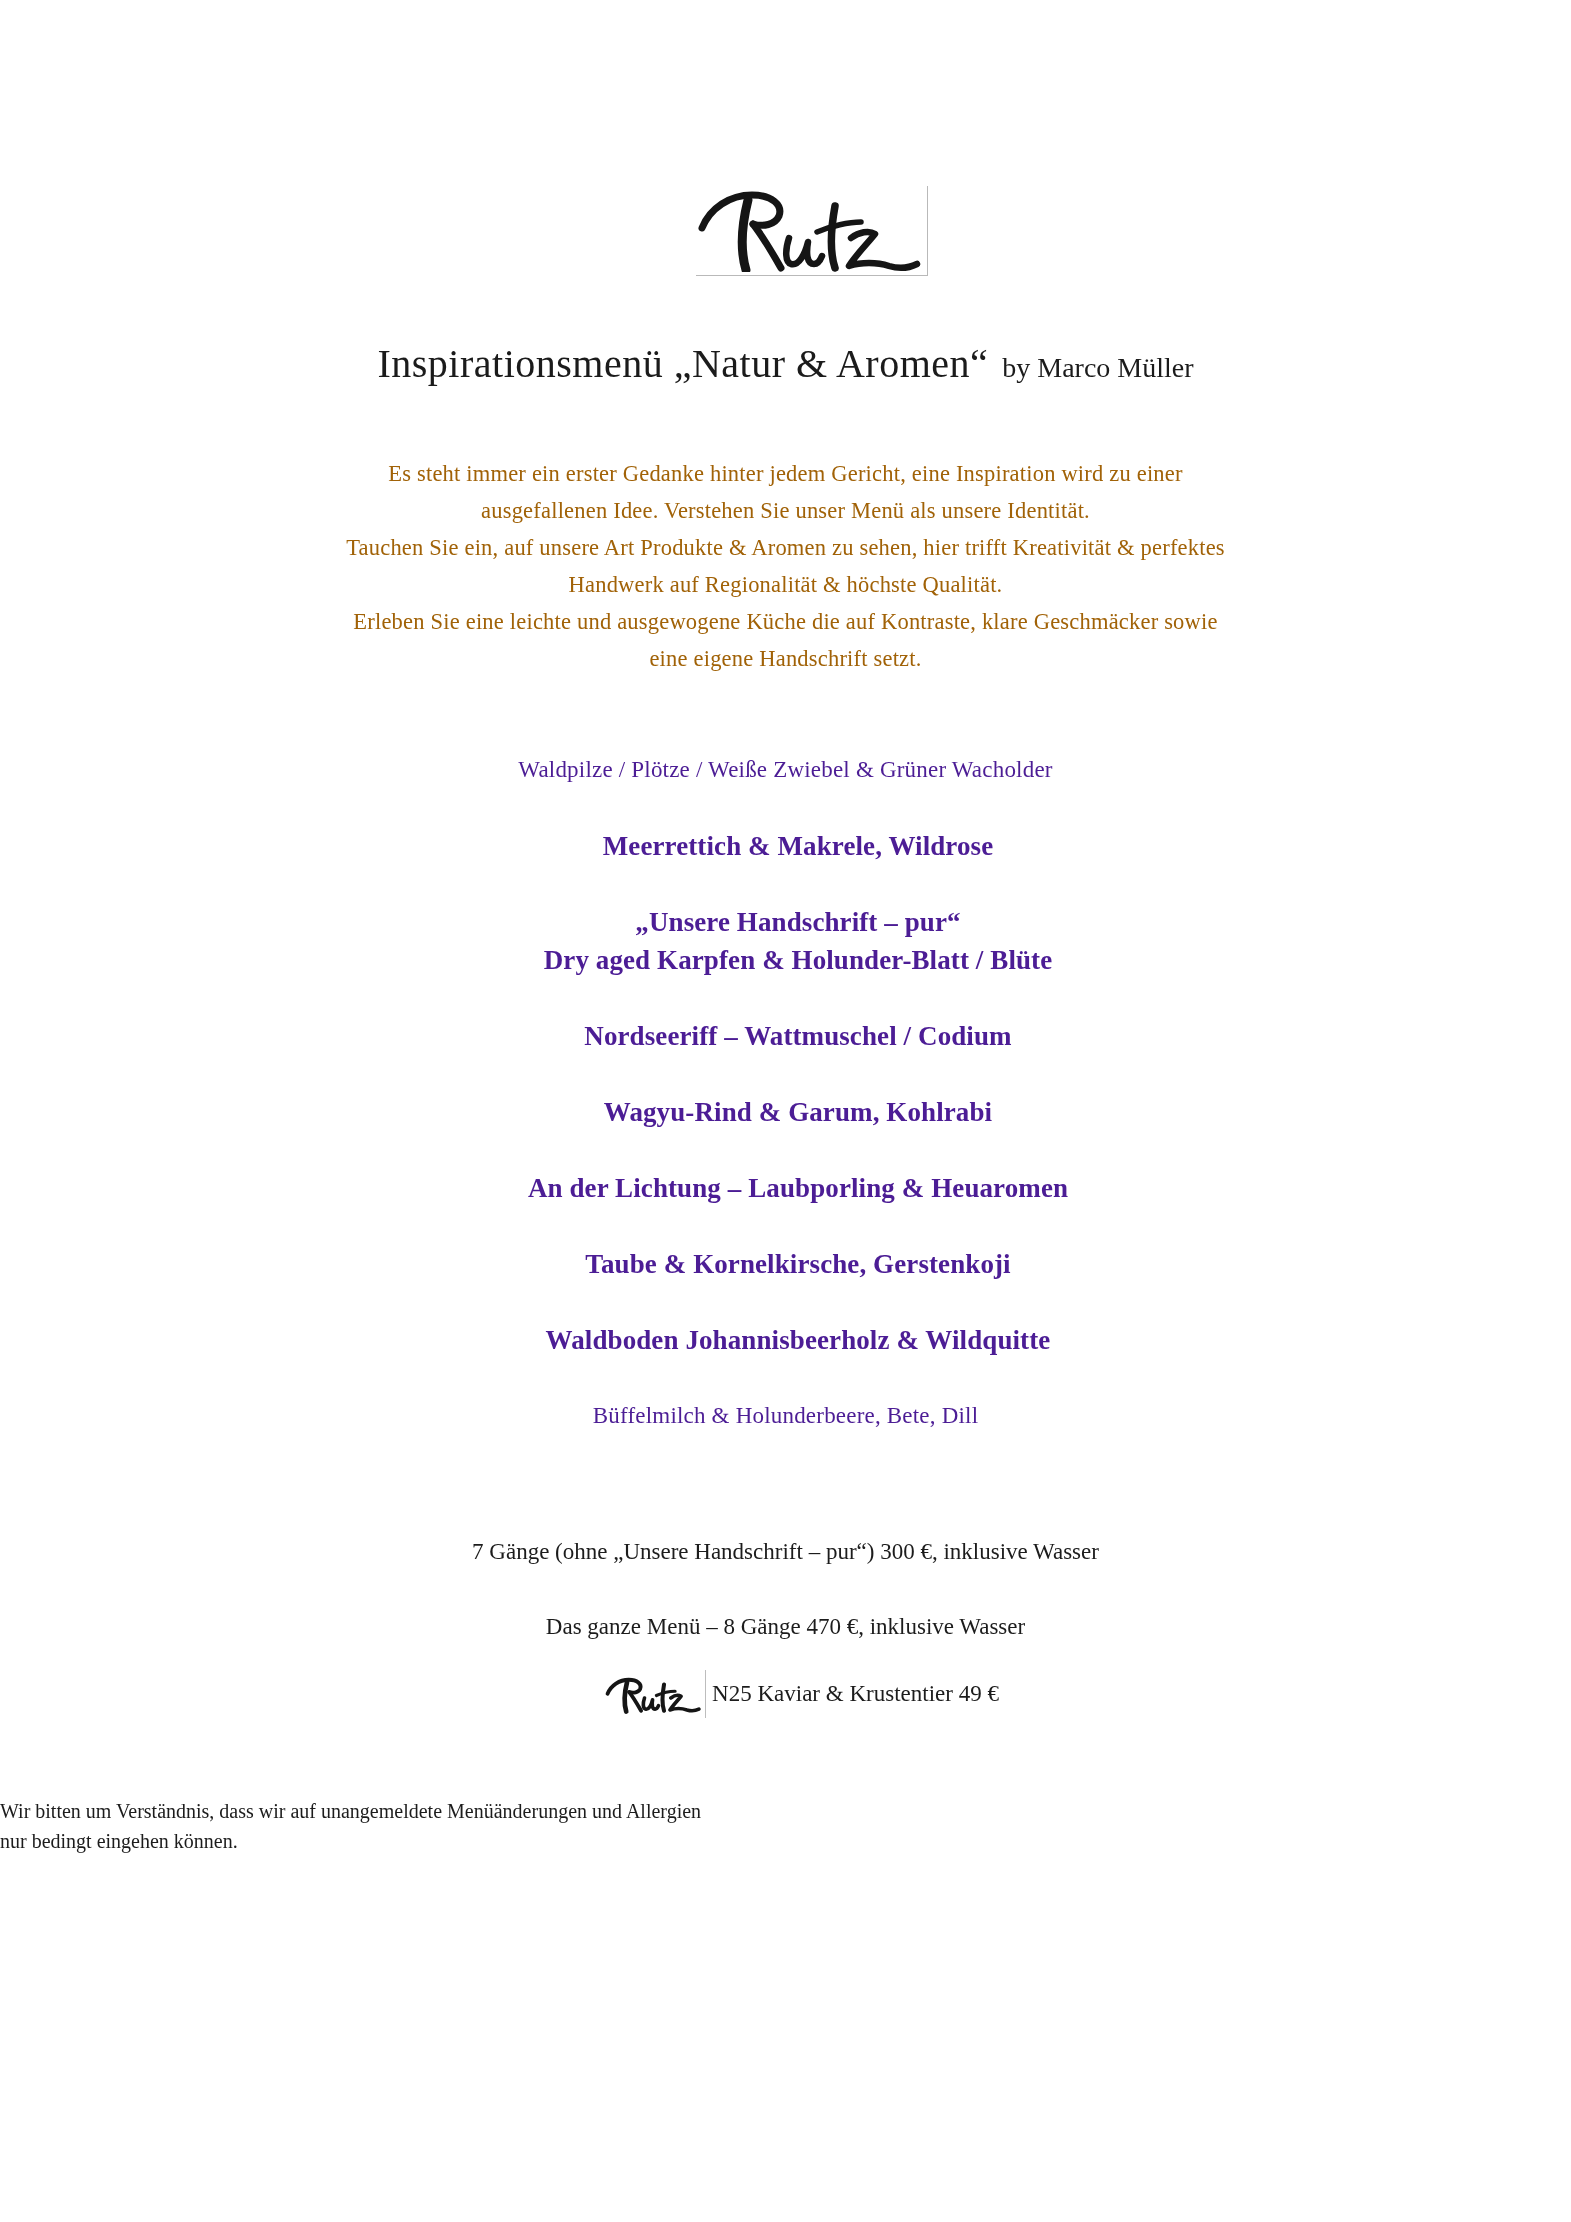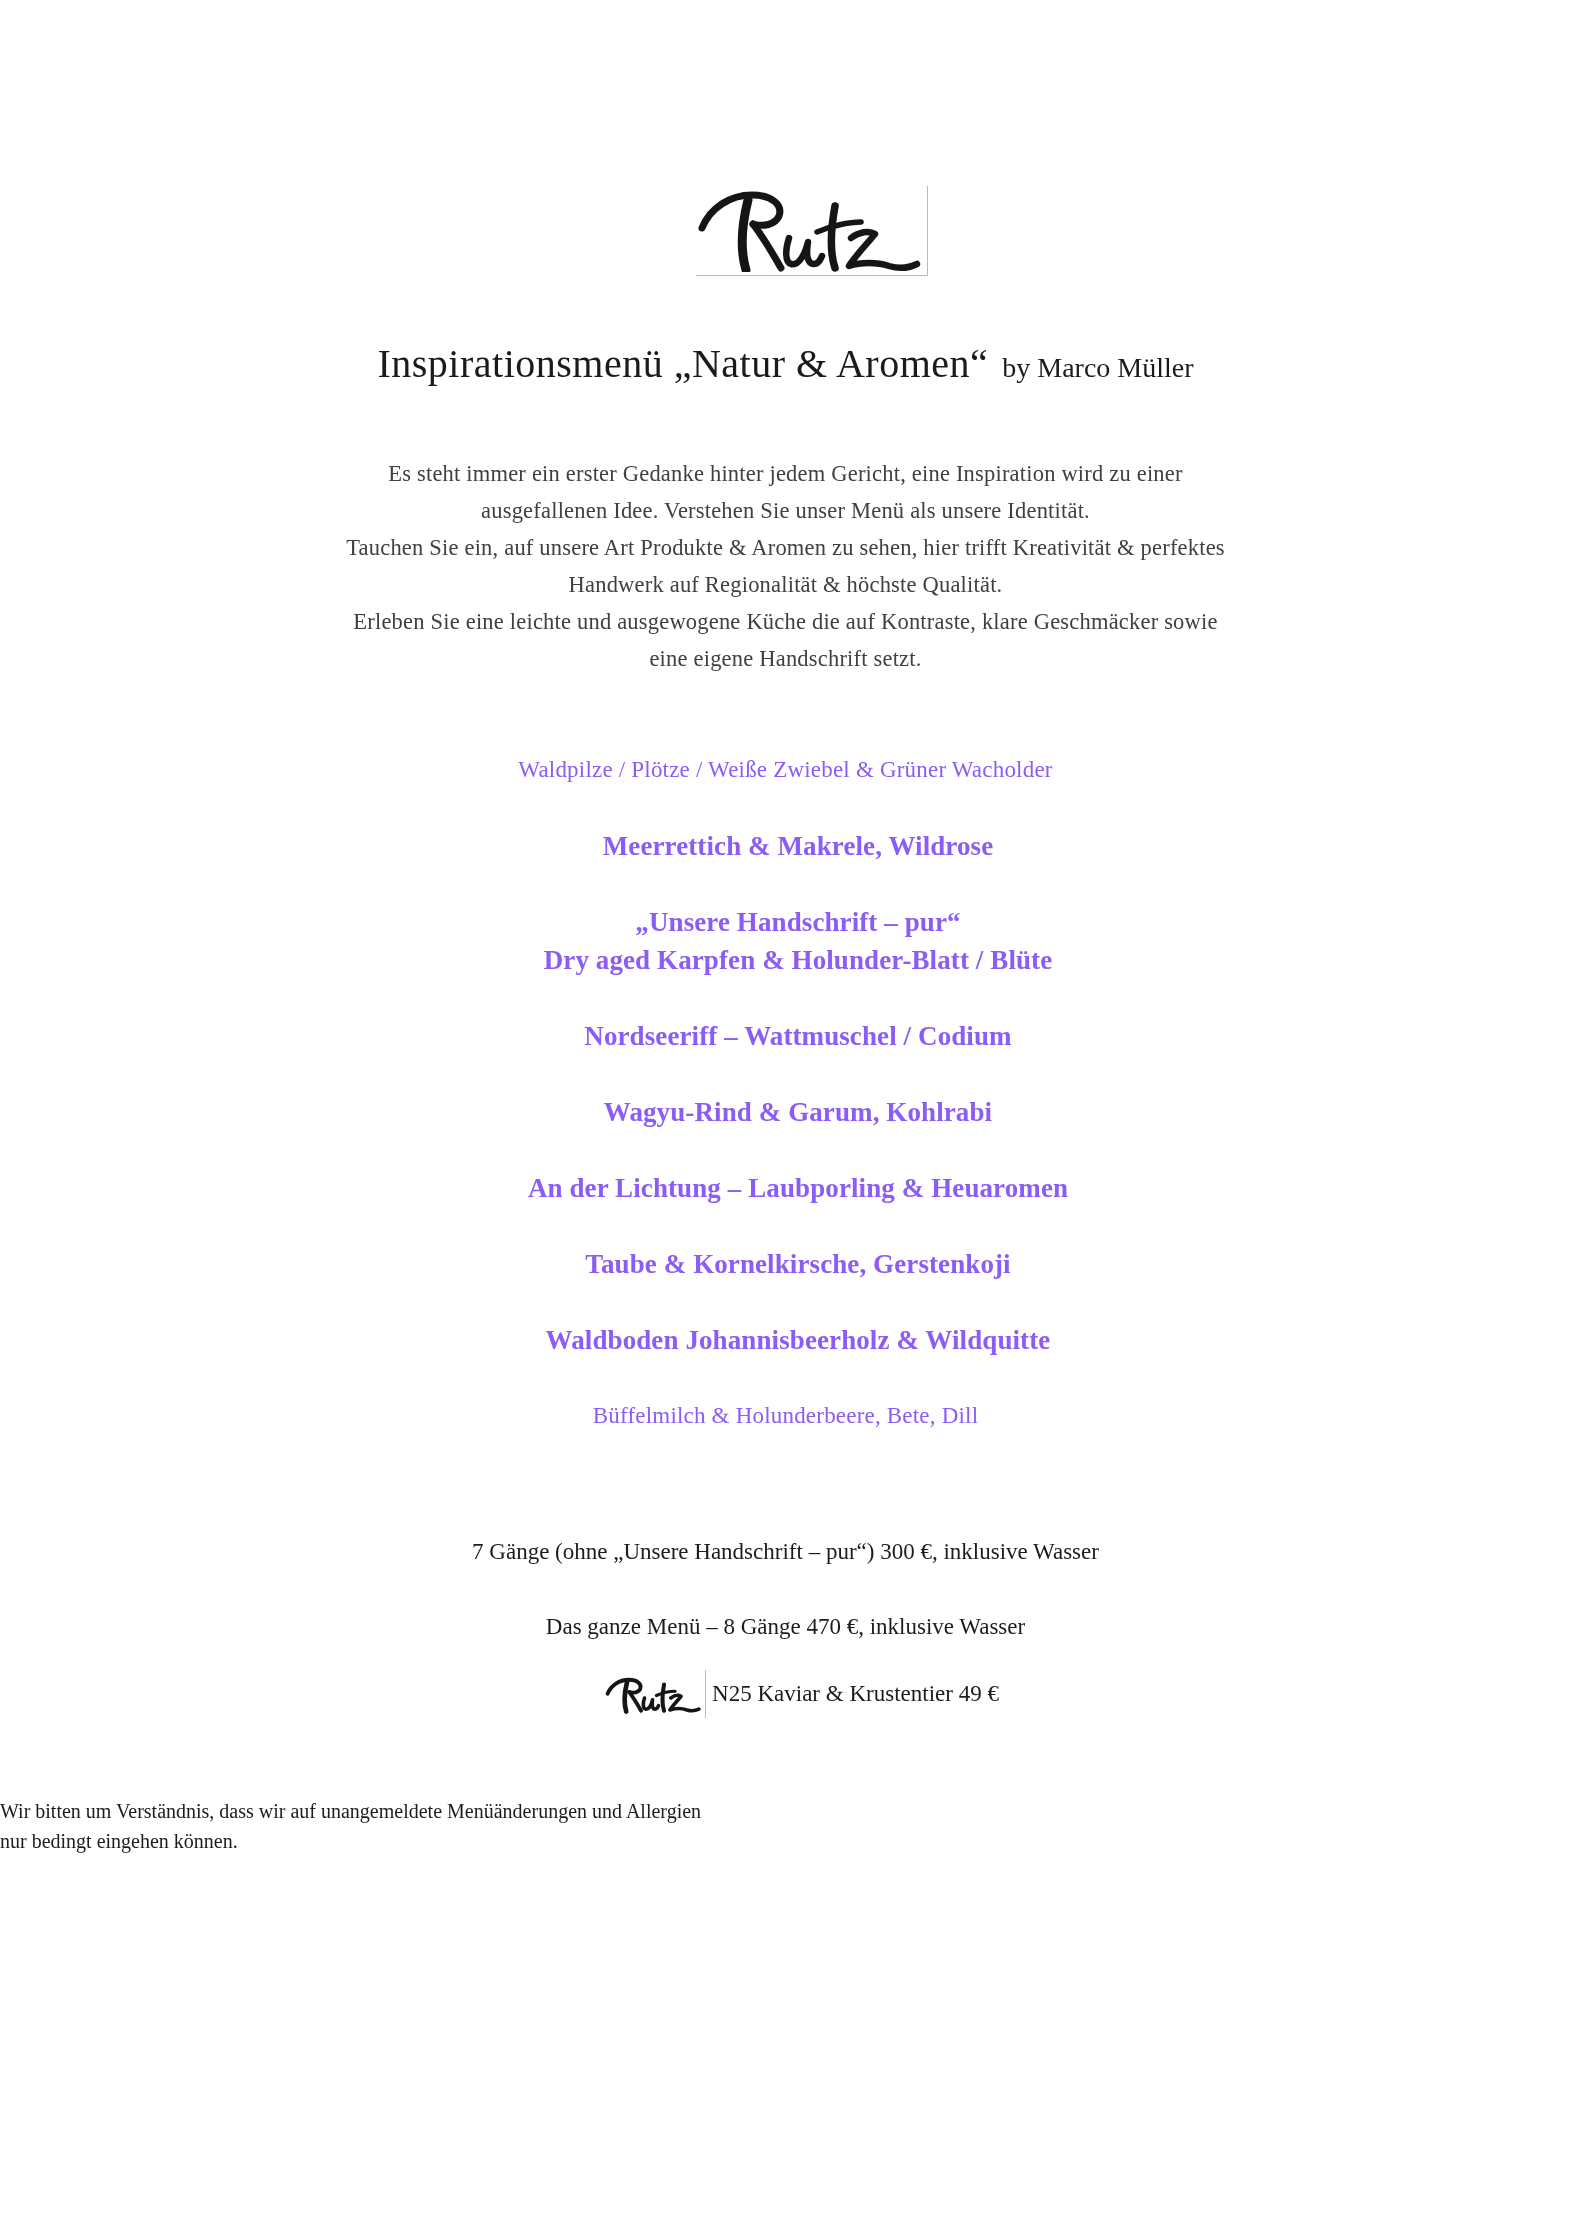--- a/index.html
+++ b/index.html
@@ -32,30 +32,30 @@
     white-space: nowrap;
   }
   .title-main { font-size: 40px; color: #1b1b1b; letter-spacing: 0.5px; }
   .title-byline { font-size: 28px; color: #1b1b1b; margin-left: 10px; }
 
   .intro {
     margin-top: 68px;
     text-align: center;
     font-size: 22.5px;
     line-height: 37px;
-    color: #404040;
+    color: #a16207;
     letter-spacing: 0.2px;
   }
 
   .menu { margin-top: 74px; }
   .menu-line {
     text-align: center;
     line-height: 38px;
     font-size: 23px;
-    color: #8b5cf6;
+    color: #4c1d95;
     letter-spacing: 0.2px;
   }
   .menu-line.bold { font-weight: bold; font-size: 27px; letter-spacing: 0.1px; padding-left: 25px; }
   .menu-line.gap { margin-top: 38px; }
 
   .pricing { margin-top: 98px; }
   .pricing-line {
     text-align: center;
     font-size: 23px;
     line-height: 38px;

